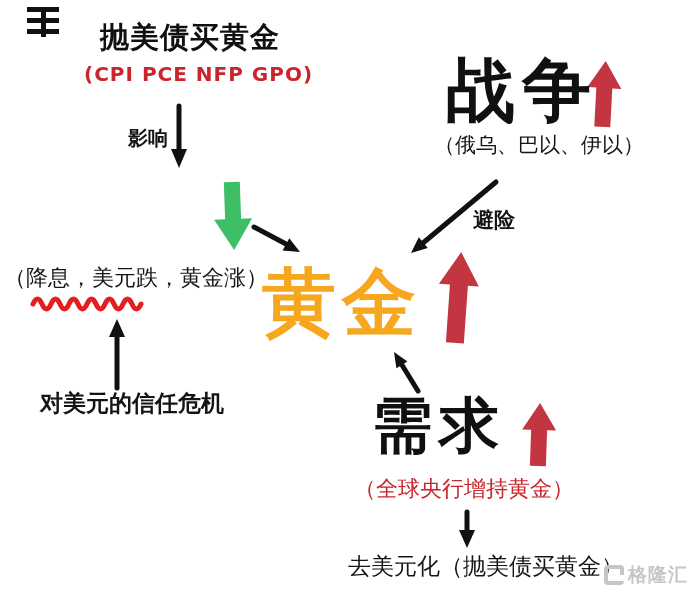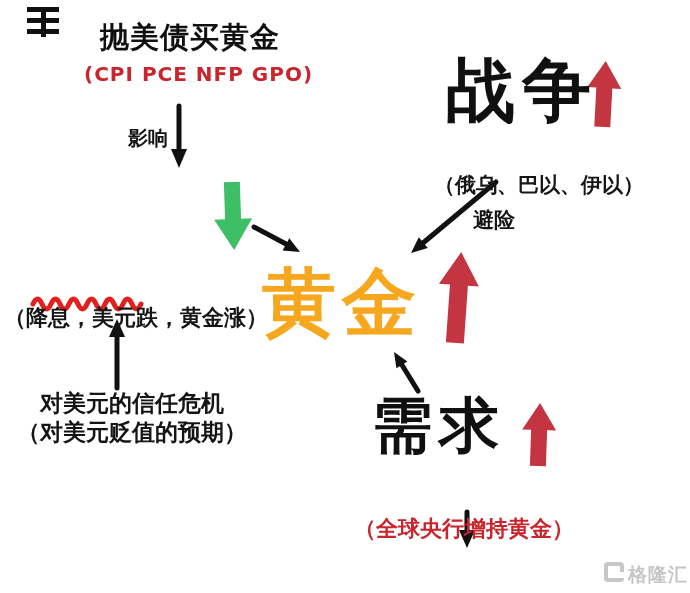--- a/index.html
+++ b/index.html
@@ -9,26 +9,26 @@
     color:#111;
   }
   .abs{position:absolute;}
   .center{text-align:center;}
   .node-big{
     font-weight:900;font-size:58px;letter-spacing:7px;line-height:1.05;
     white-space:nowrap;color:#101010;
   }
   .node-title{font-weight:900;font-size:29px;letter-spacing:1px;white-space:nowrap;color:#101010;}
   .sub-red{font-weight:800;font-size:20px;color:#c8252c;letter-spacing:1px;white-space:nowrap;}
-  .note{font-weight:700;font-size:22px;white-space:nowrap;color:#161616;margin-top:40px;}
+  .note{font-weight:400;font-size:22px;white-space:nowrap;color:#161616;}
   .edge-label{font-weight:900;font-size:20px;color:#141414;white-space:nowrap;}
   .gold-big{font-weight:900;font-size:74px;letter-spacing:6px;color:#f6a71e;white-space:nowrap;}
   .trust{font-weight:900;font-size:23px;line-height:29px;color:#141414;}
   .watermark{
-    display:flex;align-items:flex-start;gap:4px;color:#c6c6c6;
+    display:flex;align-items:center;gap:4px;color:#c6c6c6;
     font-weight:800;font-size:19px;letter-spacing:1px;
   }
   .wm-logo{
     width:20px;height:20px;border:4px solid #c6c6c6;border-radius:4px;
     box-sizing:border-box;position:relative;
   }
   .wm-logo::after{
     content:"";position:absolute;right:-4px;top:6px;width:8px;height:6px;background:#fff;
   }
   
@@ -103,21 +103,20 @@
   </div>
 
   <div class="abs node-title center" style="left:90px;top:18px;width:200px;">抛美债买黄金</div>
   <div class="abs sub-red center" style="left:84px;top:62px;width:212px;">(CPI PCE NFP GPO)</div>
   <div class="abs edge-label" style="left:128px;top:125px;">影响</div>
 
   <div class="abs note center" style="left:4px;top:263px;width:244px;">（降息，美元跌，黄金涨）</div>
 
   <div class="abs trust center" style="left:6px;top:389px;width:252px;">
     <div>对美元的信任危机</div>
-    <div>（对美元贬值的预期）</div>
   </div>
 
   <div class="abs gold-big" style="left:262px;top:254px;">黄金</div>
 
   <div class="abs node-big" style="left:446px;top:54px;font-size:69px;">战争</div>
   <div class="abs note center" style="left:420px;top:131px;width:238px;font-size:21px;">（俄乌、巴以、伊以）</div>
   <div class="abs edge-label" style="left:473px;top:206px;font-size:21px;">避险</div>
 
   <div class="abs node-big" style="left:372px;top:394px;font-size:60px;">需求</div>
   <div class="abs note center" style="left:342px;top:474px;width:244px;color:#c8252c;">（全球央行增持黄金）</div>

